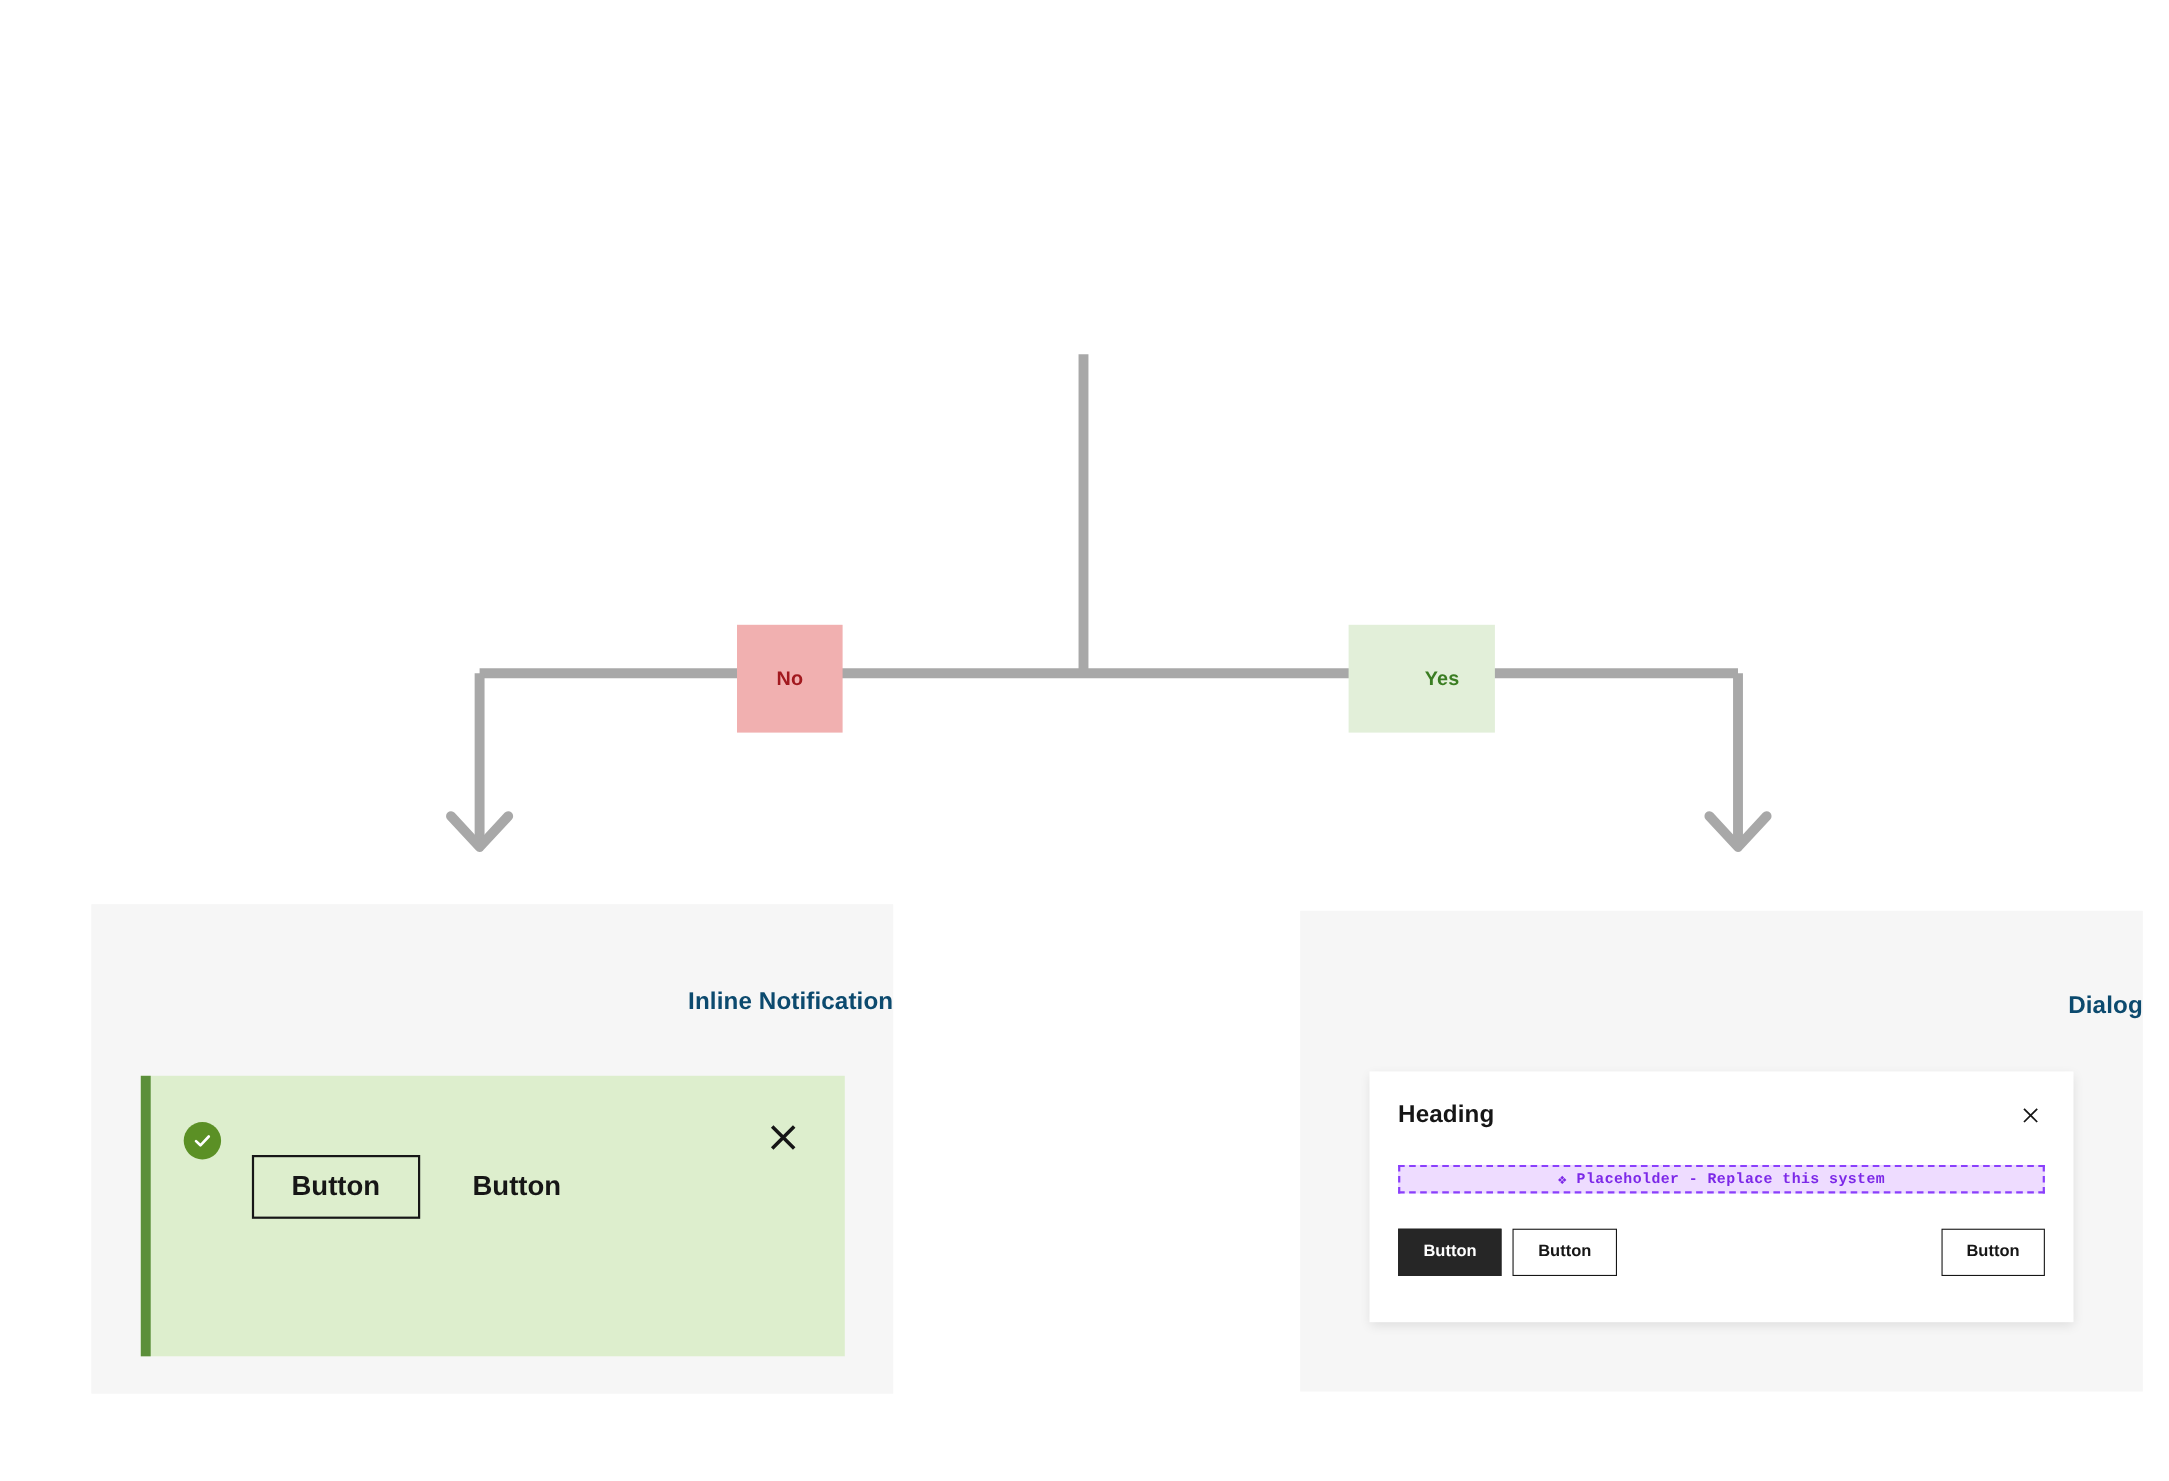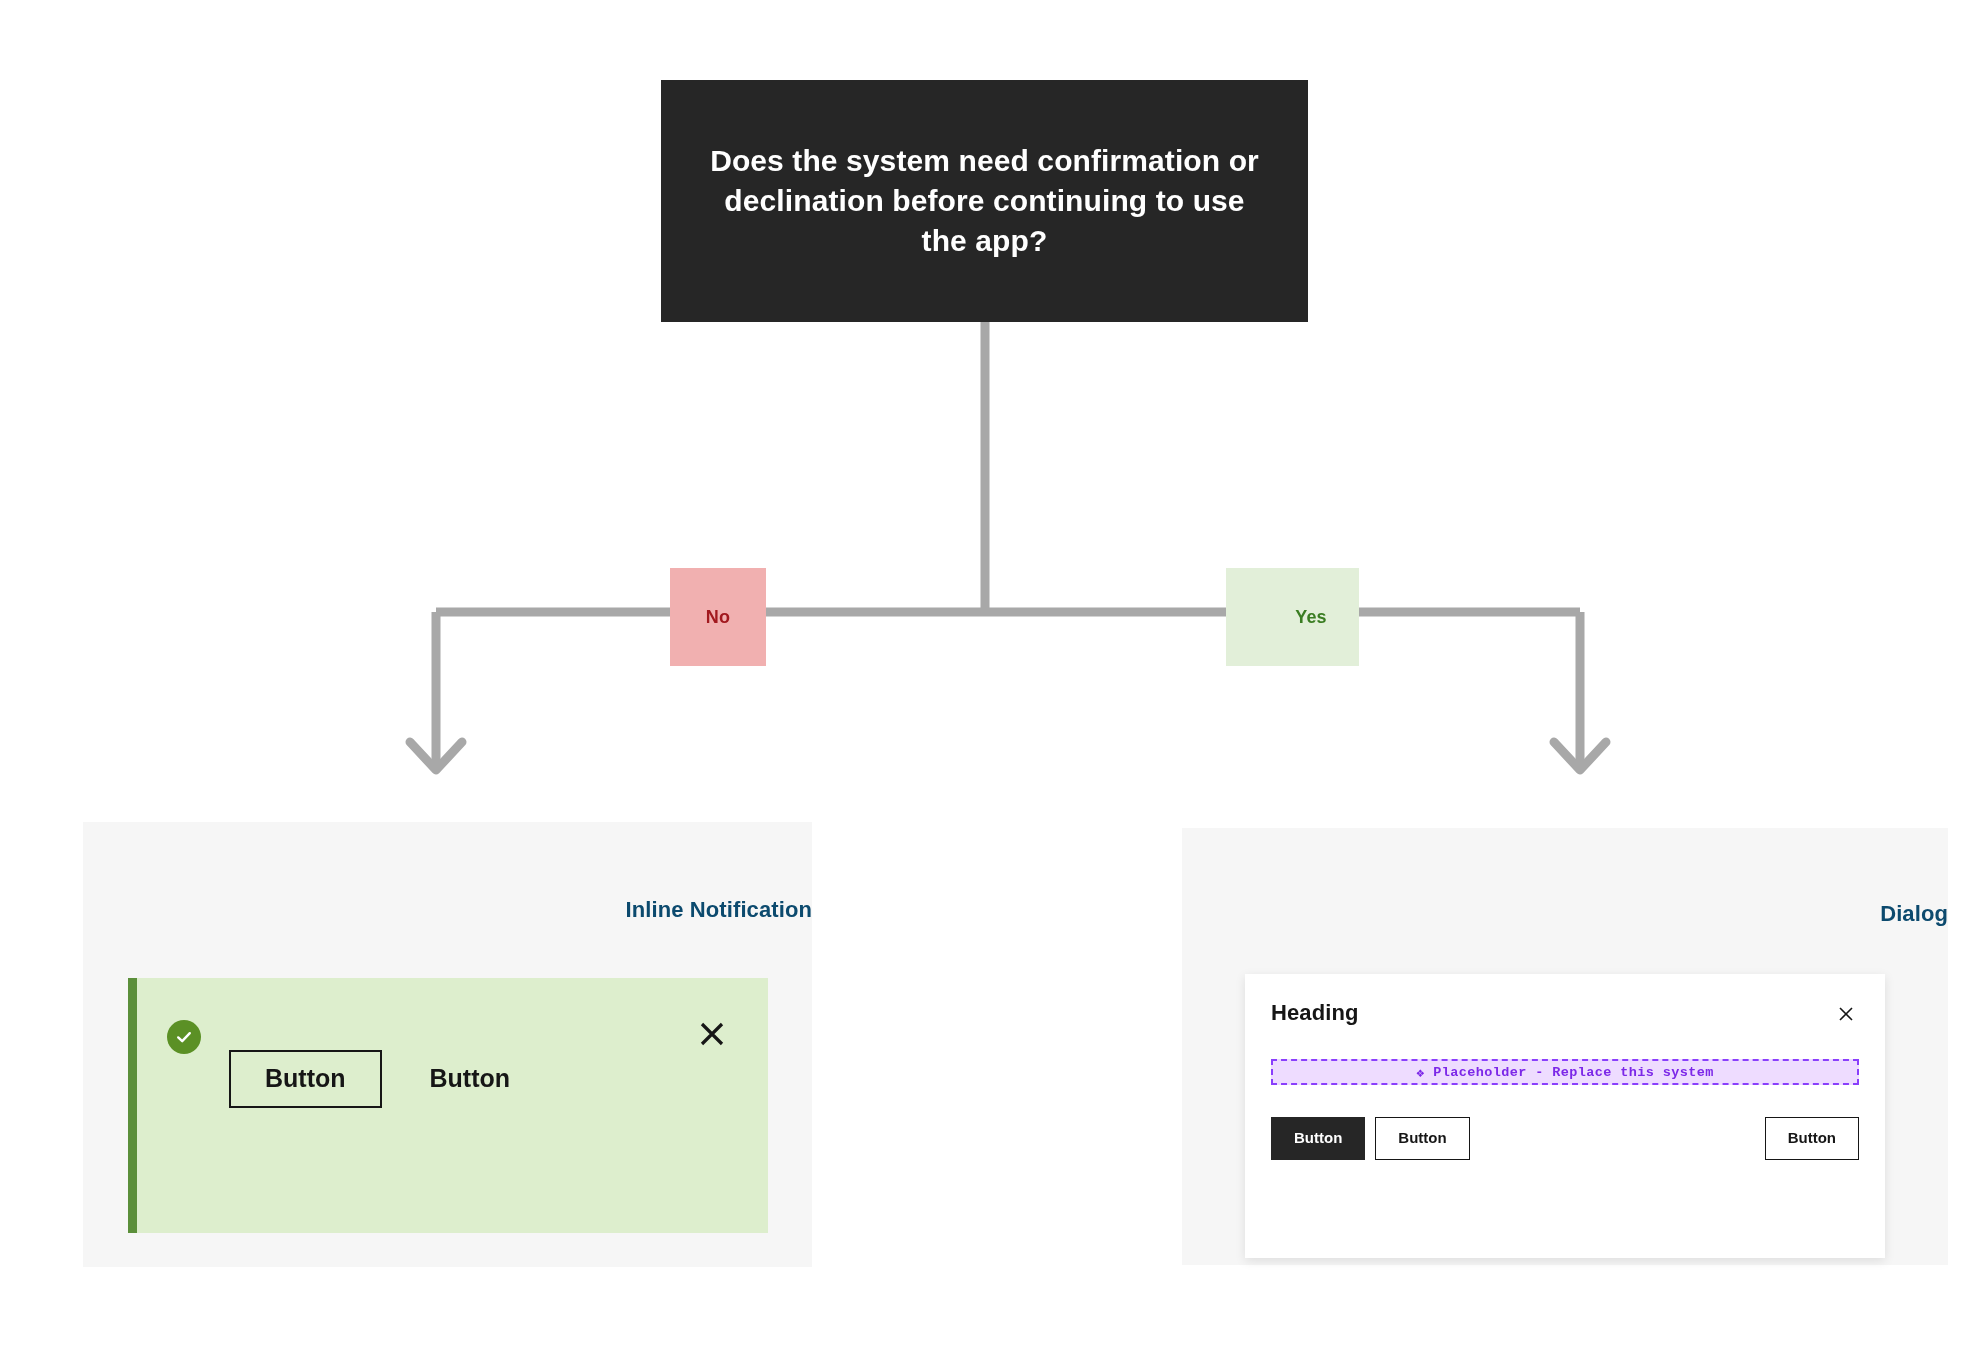--- a/index.html
+++ b/index.html
@@ -182,21 +182,21 @@
     justify-content: center;
     cursor: pointer;
   }
 
   
   .dialog {
     position: absolute;
     left: 1245px;
     top: 974px;
     width: 640px;
-    height: 284px;
+    height: 228px;
     background: #ffffff;
     box-shadow: 0 3px 10px rgba(0,0,0,0.10);
     box-sizing: border-box;
     padding: 26px 26px 0 26px;
   }
   .dialog-header {
     display: flex;
     align-items: flex-start;
     justify-content: space-between;
   }
@@ -268,23 +268,20 @@
 
     <path d="M 436 612 L 1580 612" stroke="#a8a8a8" stroke-width="9" fill="none"></path>
 
     <path d="M 436 612 L 436 768" stroke="#a8a8a8" stroke-width="9" fill="none"></path>
     <path d="M 410 742 L 436 770 L 462 742" stroke="#a8a8a8" stroke-width="9" fill="none" stroke-linecap="round" stroke-linejoin="round"></path>
 
     <path d="M 1580 612 L 1580 768" stroke="#a8a8a8" stroke-width="9" fill="none"></path>
     <path d="M 1554 742 L 1580 770 L 1606 742" stroke="#a8a8a8" stroke-width="9" fill="none" stroke-linecap="round" stroke-linejoin="round"></path>
   </svg>
 
-  <div class="question-node">
-    <div class="question-text">Does the system need confirmation or declination before continuing to use the app?</div>
-  </div>
 
   <div class="branch-label branch-no">
     <span>No</span>
   </div>
   <div class="branch-label branch-yes">
     <span>Yes</span>
   </div>
 
   <div class="panel panel-left">
     <div class="panel-title">Inline Notification</div>

